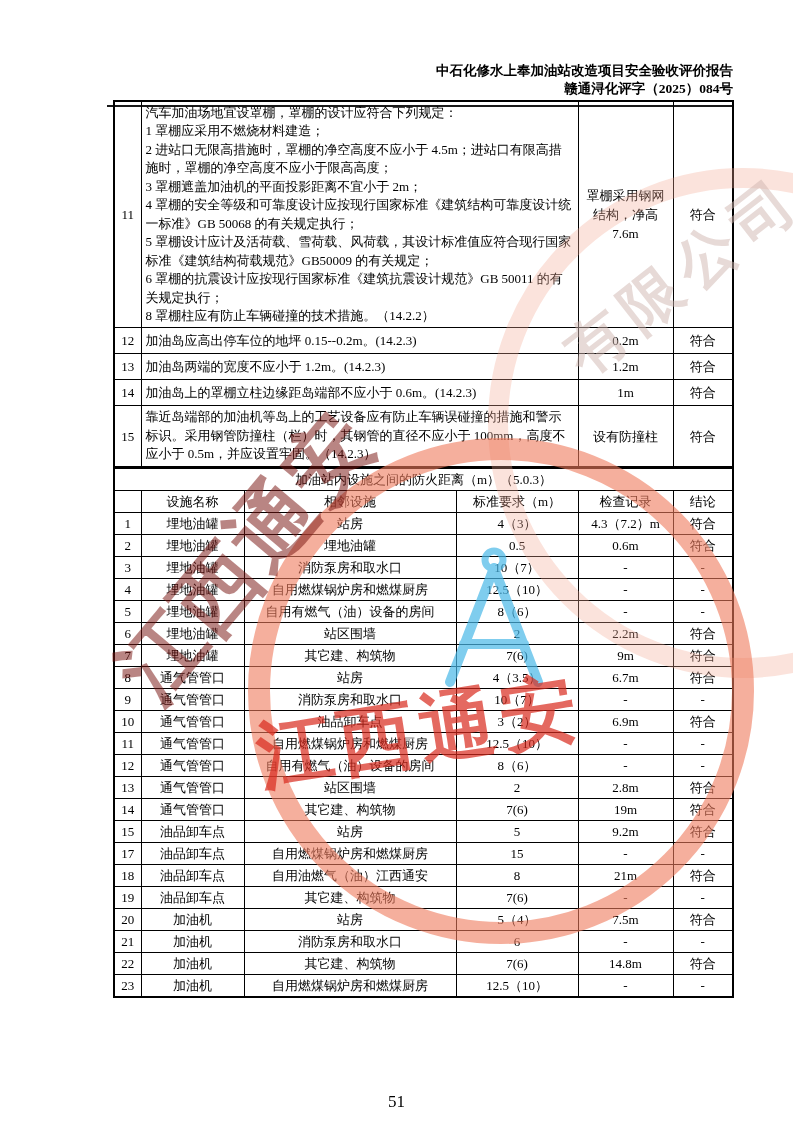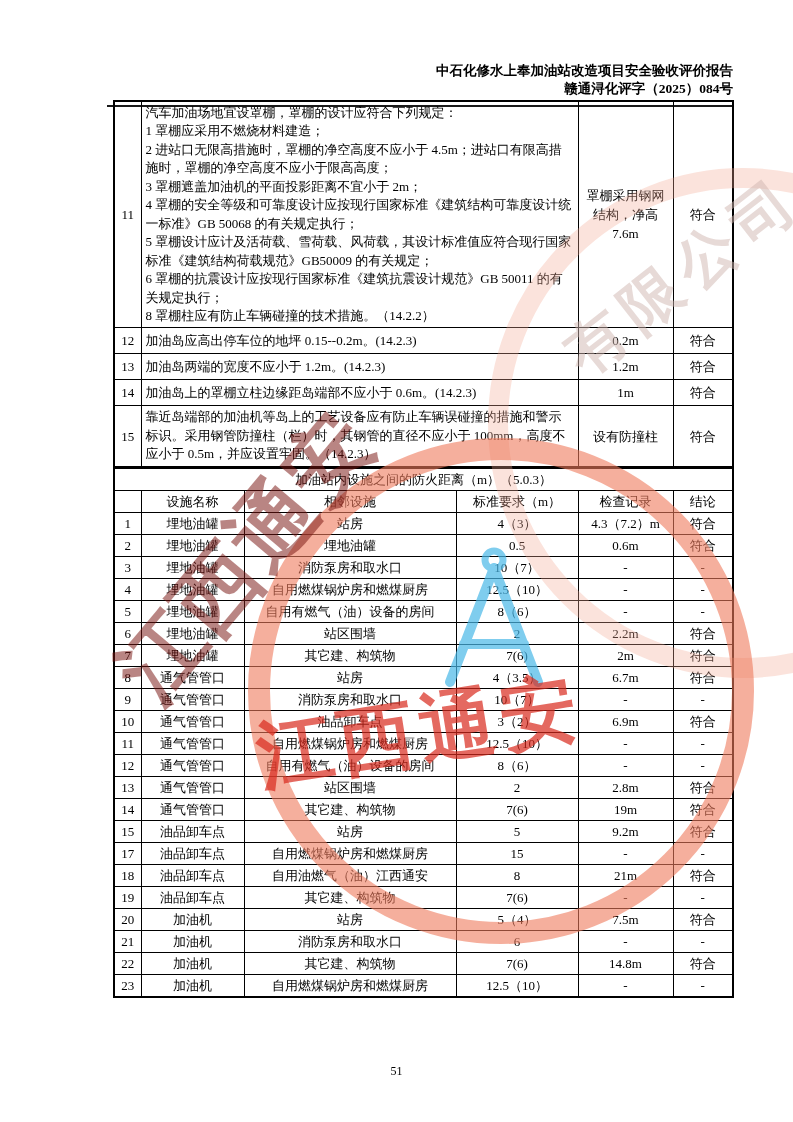--- a/index.html
+++ b/index.html
@@ -33,22 +33,22 @@
     overflow:hidden;
   }
   table{border:2px solid #000;}
   .t1 .cell-content{
     text-align:left;white-space:pre-wrap;padding:2px 4px;line-height:1.42;
   }
   .t1 .cell-record{padding:0 3px;}
   .section-row td{height:21px;}
   
   .page-number{
-    position:absolute;left:0;top:1064px;width:793px;
-    text-align:center;font-size:12px;z-index:1;
+    position:absolute;left:0;top:1092px;width:793px;
+    text-align:center;font-size:17px;z-index:1;
   }
   
   .wm{position:absolute;pointer-events:none;z-index:3;}
   .wm-circle-main{
     left:248px;top:438px;width:462px;height:462px;
     border:22px solid rgba(239,121,92,0.60);border-radius:50%;
   }
   .wm-circle-corner{
     left:488px;top:168px;width:470px;height:470px;
     border:20px solid rgba(243,170,150,0.33);border-radius:50%;
@@ -199,21 +199,21 @@
             <td>站区围墙</td>
             <td>2</td>
             <td>2.2m</td>
             <td>符合</td>
           </tr>
           <tr>
             <td>7</td>
             <td>埋地油罐</td>
             <td>其它建、构筑物</td>
             <td>7(6)</td>
-            <td>2m</td>
+            <td>9m</td>
             <td>符合</td>
           </tr>
           <tr>
             <td>8</td>
             <td>通气管管口</td>
             <td>站房</td>
             <td>4（3.5）</td>
             <td>6.7m</td>
             <td>符合</td>
           </tr>

